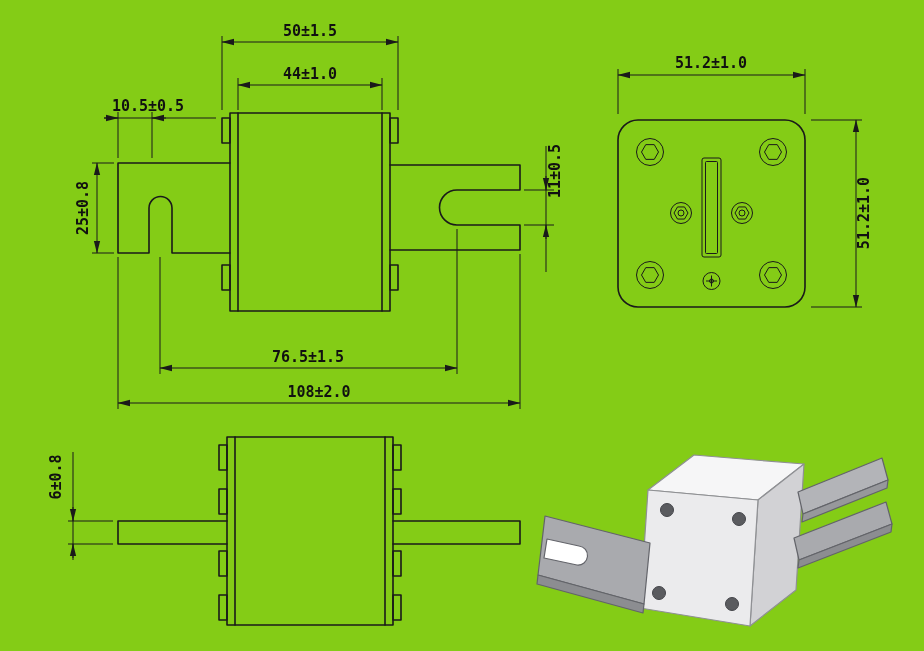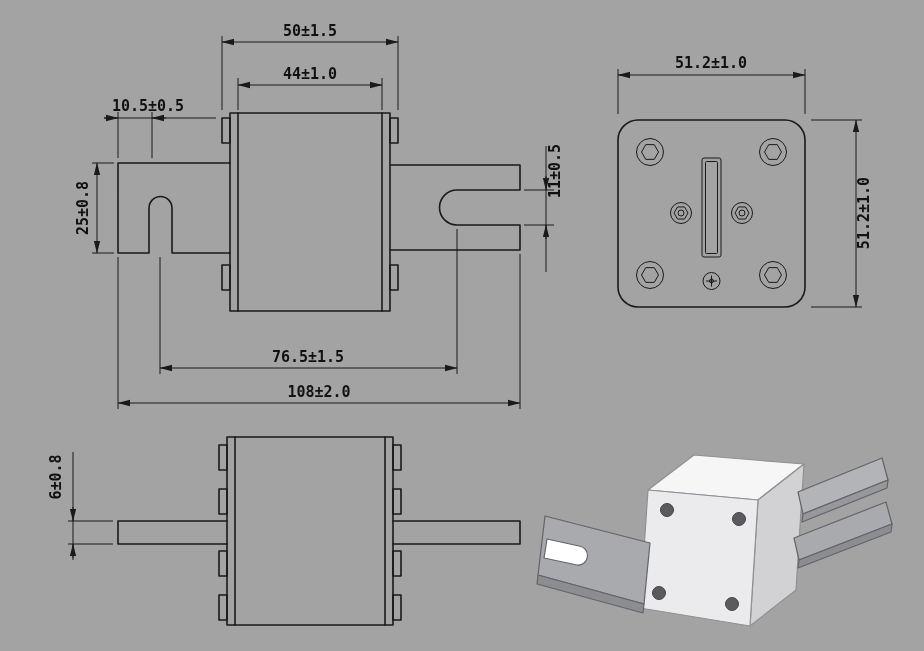--- a/index.html
+++ b/index.html
@@ -1,16 +1,16 @@
 <!DOCTYPE html>
 <html><head>
 <meta charset="utf-8">
 <style>
   html,body{margin:0;padding:0;background:#fff;}
-  .canvas{width:924px;height:651px;background:#a3a3a3;position:relative;overflow:hidden;}
+  .canvas{width:924px;height:651px;background:#84cc16;position:relative;overflow:hidden;}
   svg{display:block;}
   .obj{stroke:#1a1a1a;stroke-width:1.6;fill:none;stroke-linejoin:round;stroke-linecap:round;}
   .thin{stroke:#1a1a1a;stroke-width:1;fill:none;}
   .dtxt{font-family:"DejaVu Sans Mono",monospace;font-size:15px;font-weight:700;fill:#111;}
   .isoStroke{stroke:#8f9094;stroke-width:1.2;stroke-linejoin:round;}
   .bladeStroke{stroke:#63646a;stroke-width:1.2;stroke-linejoin:round;}
 </style>
 </head>
 <body>
 

